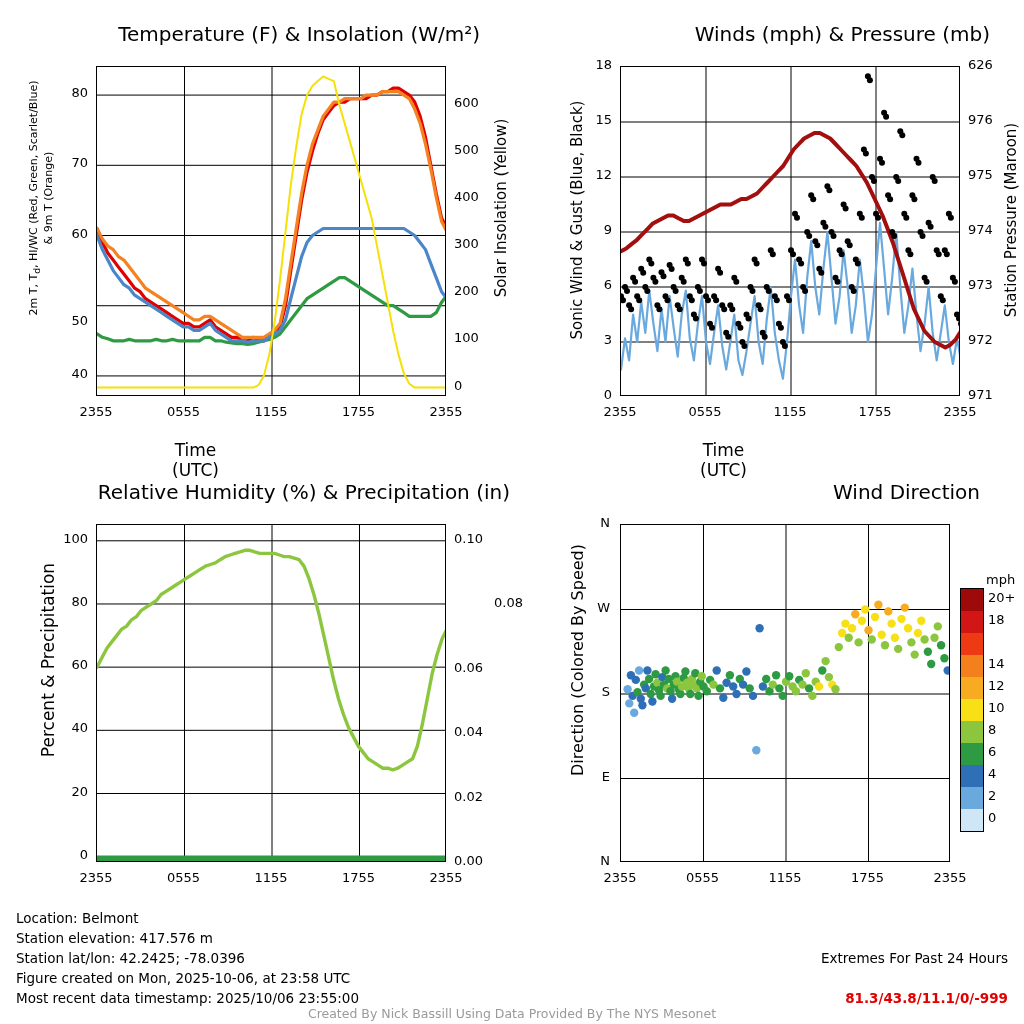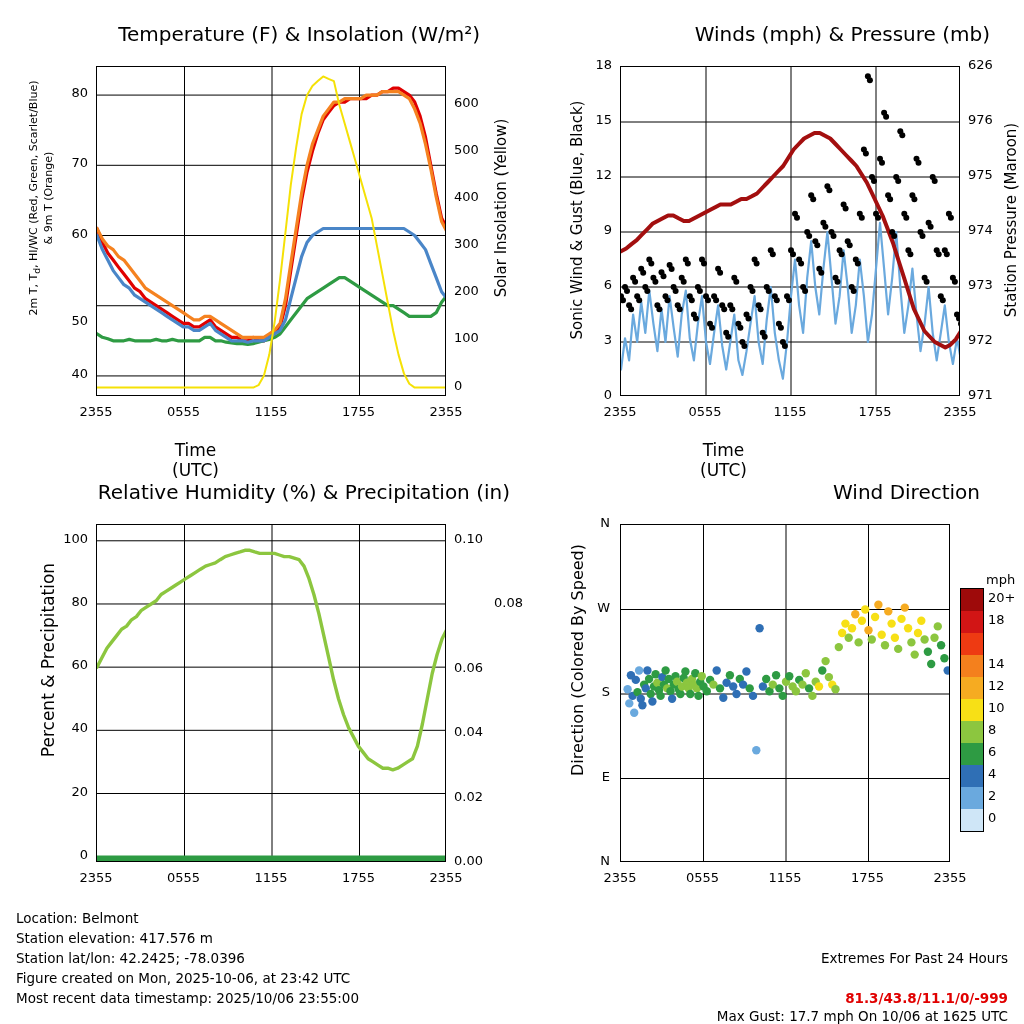--- a/index.html
+++ b/index.html
@@ -535,21 +535,21 @@
         <div class="legend-label" style="left: 988px; top: 744px;">6</div>
         <div class="legend-label" style="left: 988px; top: 766px;">4</div>
         <div class="legend-label" style="left: 988px; top: 788px;">2</div>
         <div class="legend-label" style="left: 988px; top: 810px;">0</div>
       </div>
   </div>
 
   <div class="footer" style="left:16px;top:910px;">Location: Belmont</div>
   <div class="footer" style="left:16px;top:930px;">Station elevation: 417.576 m</div>
   <div class="footer" style="left:16px;top:950px;">Station lat/lon: 42.2425; -78.0396</div>
-  <div class="footer" style="left:16px;top:970px;">Figure created on Mon, 2025-10-06, at 23:42 UTC</div>
+  <div class="footer" style="left:16px;top:970px;">Figure created on Mon, 2025-10-06, at 23:58 UTC</div>
   <div class="footer" style="left:16px;top:990px;">Most recent data timestamp: 2025/10/06 23:55:00</div>
 
   <div class="footer" style="left:1008px;top:950px;transform:translateX(-100%);">Extremes For Past 24 Hours</div>
   <div class="footer red" style="left:1008px;top:990px;transform:translateX(-100%);">81.3/43.8/11.1/0/-999</div>
-  <div class="footer" style="left:1008px;top:1008px;transform:translateX(-100%);">Max Gust: 17.7 mph On 10/06 at 1625 UTC</div>
-
+
+  <div class="credit" style="left:512px;top:1006px;transform:translateX(-50%);">Created By Nick Bassill Using Data Provided By The NYS Mesonet</div>
 
 </div>
 
 </body></html>

